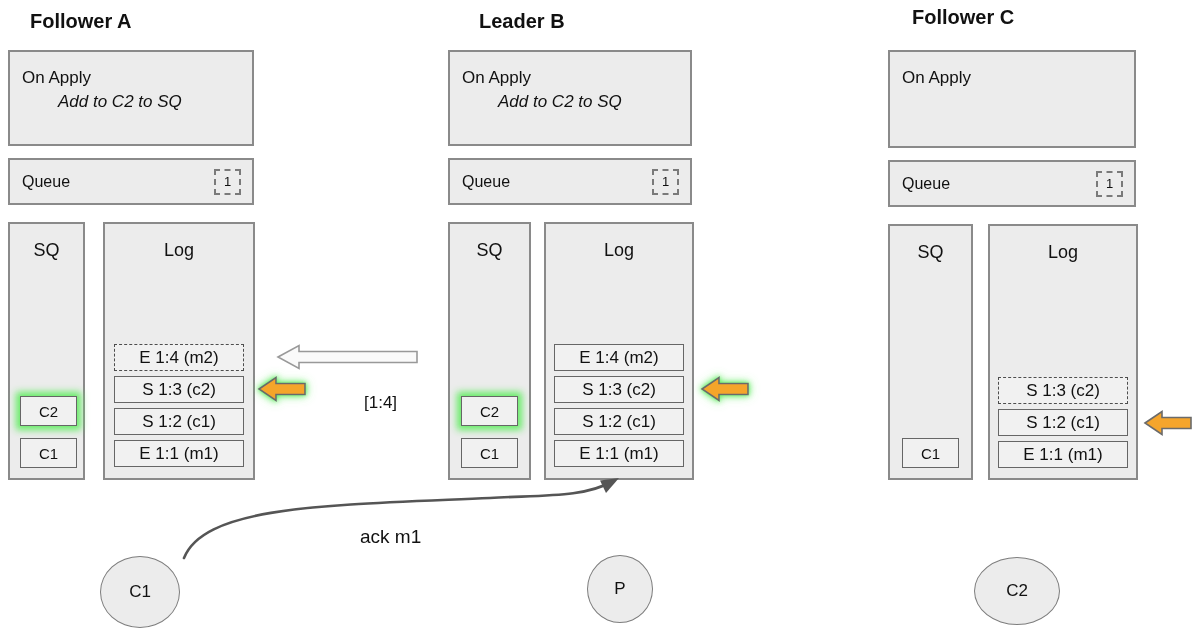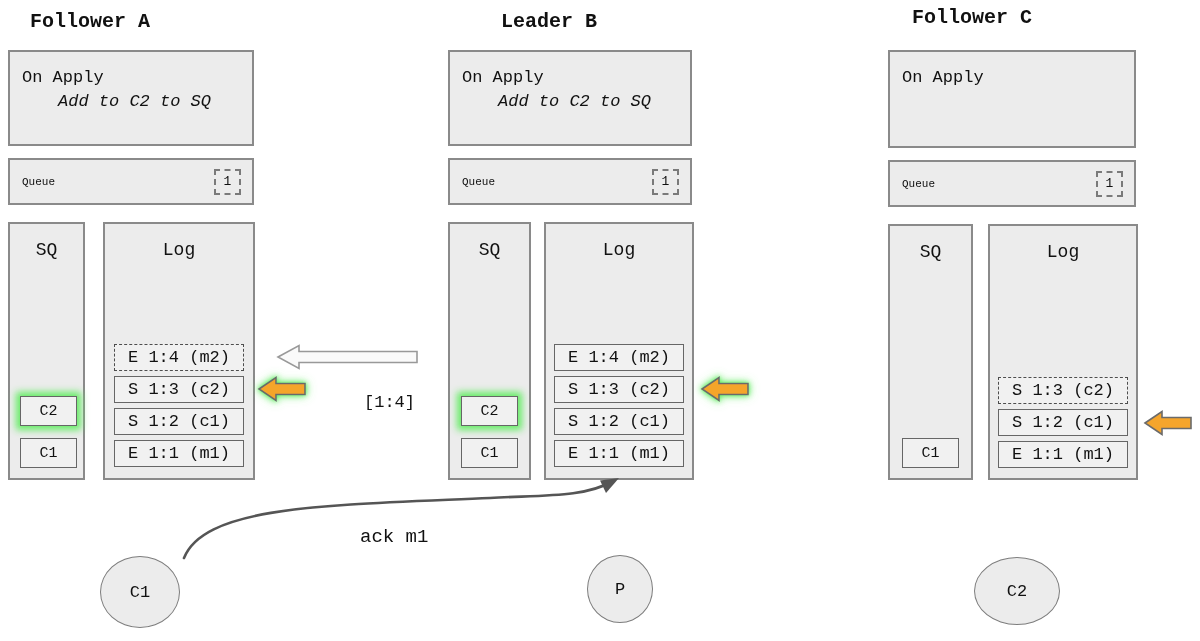--- a/index.html
+++ b/index.html
@@ -1,29 +1,29 @@
 <!DOCTYPE html>
 <html style="--box-fill: #ececec; --box-border: #8a8a8a; --entry-fill: #f1f1f1; --entry-border: #666666; --accent-orange: #f5a52c; --glow-green: #60ec60; --arrow-gray: #555555; --white-arrow-fill: #fafafa; --white-arrow-border: #999999; --text: #111111;"><head>
 <meta charset="utf-8">
 <style>
   html,body{margin:0;padding:0;background:#fff;}
   .canvas{
     position:relative; width:1200px; height:641px; overflow:hidden;
-    background:#ffffff; font-family:Liberation Mono, monospace; color:var(--text,#111);
+    background:#ffffff; font-family:Liberation Sans, sans-serif; color:var(--text,#111);
   }
   .node-title{
     position:absolute; font-size:20px; font-weight:bold; white-space:nowrap;
   }
   .box{
     position:absolute; background:var(--box-fill,#ececec);
     border:2px solid var(--box-border,#8a8a8a); box-sizing:border-box;padding-left:6px;
   }
   .onapply-text{position:absolute; left:12px; top:14px; font-size:17px; line-height:24px;}
   .onapply-rule{font-style:italic;margin-left:36px;}
-  .queue-label{position:absolute; left:12px; top:50%; transform:translateY(-50%); font-size:11px;}
+  .queue-label{position:absolute; left:12px; top:50%; transform:translateY(-50%); font-size:16px;}
   .queue-chip{
     position:absolute; right:11px; top:50%; transform:translateY(-50%);
     width:27px; height:26px; border:2px dashed #7a7a7a; box-sizing:border-box;
     display:flex; align-items:center; justify-content:center; font-size:13px;
   }
   .col-label{
     position:absolute; top:16px; left:0; width:100%; text-align:center; font-size:18px;
   }
   .sq-chip{
     position:absolute; width:57px; height:30px; background:var(--entry-fill,#f1f1f1);
@@ -72,21 +72,21 @@
   <div class="sq-chip" style="left:20px; top:438px;">C1</div>
 
   <div class="box" style="left:103px; top:222px; width:152px; height:258px;">
     <div class="col-label">Log</div>
   </div>
   <div class="log-entry dashed" style="left:114px; top:344px;">E 1:4 (m2)</div>
   <div class="log-entry" style="left:114px; top:376px;">S 1:3 (c2)</div>
   <div class="log-entry" style="left:114px; top:408px;">S 1:2 (c1)</div>
   <div class="log-entry" style="left:114px; top:440px;">E 1:1 (m1)</div>
 
-  <div class="node-title" style="left:501px; top:10px;">Leader B</div>
+  <div class="node-title" style="left:479px; top:10px;">Leader B</div>
 
   <div class="box" style="left:448px; top:50px; width:244px; height:96px;">
     <div class="onapply-text">
       <div>On Apply</div>
       <div class="onapply-rule">Add to C2 to SQ</div>
     </div>
   </div>
 
   <div class="box" style="left:448px; top:158px; width:244px; height:47px;">
     <div class="queue-label">Queue</div>

